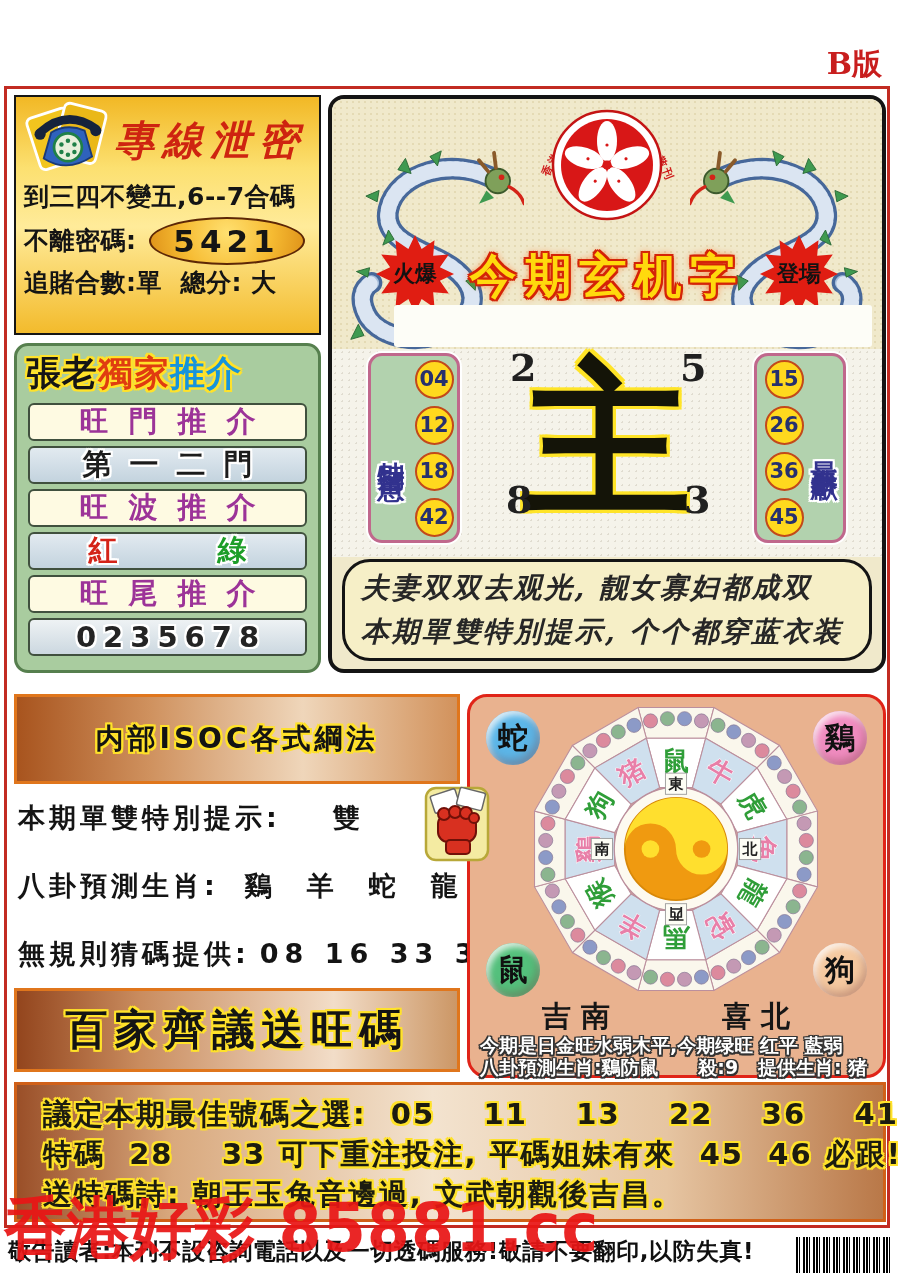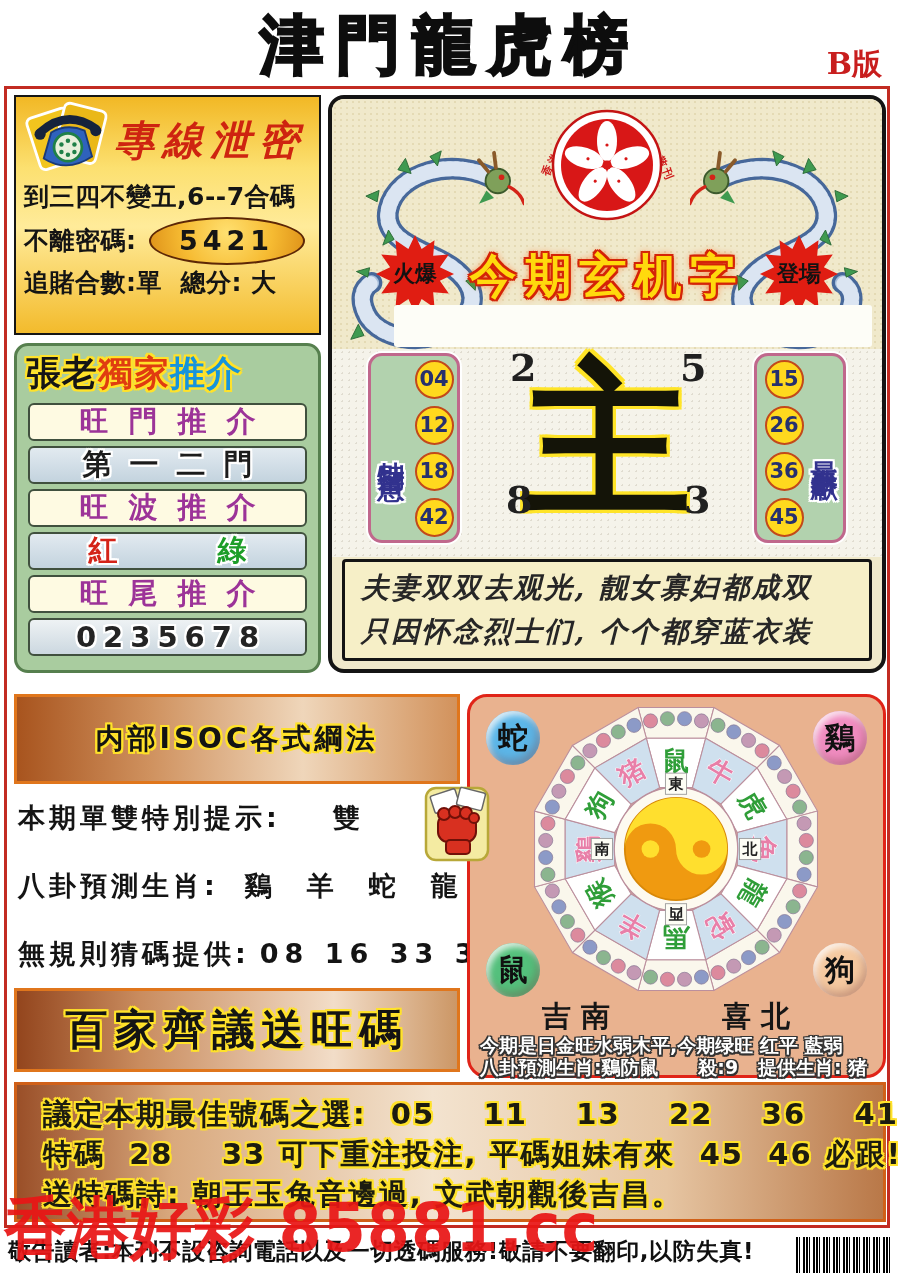--- a/index.html
+++ b/index.html
@@ -16,21 +16,21 @@
   .edition{right:18px;top:44px;font-size:30px;font-weight:800;color:#c81e1e;font-family:"DejaVu Serif",serif;}
 
   .frame{left:4px;top:86px;width:886px;height:1142px;border:3px solid #c22b22;box-sizing:border-box;}
 
   
   .hotline{left:14px;top:95px;width:307px;height:240px;box-sizing:border-box;border:2.5px solid #151515;background:linear-gradient(180deg,#f2b825 0%,#fce070 30%,#ffeb9a 55%,#f3bb2c 100%);padding:4px 8px 2px 8px;}
   .hotline-head{display:flex;align-items:center;height:78px;}
   .hotline-title{flex:1;text-align:center;font-size:40px;font-weight:800;color:#ce2410;font-family:"DejaVu Serif",serif;font-style:italic;letter-spacing:8px;}
   .hotline-line{font-size:25px;font-weight:800;color:#141414;line-height:1.42;letter-spacing:0.5px;white-space:pre;}
   .code-row{display:flex;align-items:center;margin-top:2px;}
-  .code-oval{display:inline-flex;align-items:center;justify-content:center;width:152px;height:44px;margin-left:12px;border:2.5px solid #5d2706;border-radius:50%;background:radial-gradient(circle at 50% 32%,#ffe070,#f6bb32 55%,#dd9018);font-size:27px;font-weight:900;letter-spacing:5px;color:#151515;}
+  .code-oval{display:inline-flex;align-items:center;justify-content:center;width:152px;height:44px;margin-left:12px;border:2.5px solid #5d2706;border-radius:50%;background:radial-gradient(circle at 50% 32%,#ffe070,#f6bb32 55%,#dd9018);font-size:31px;font-weight:900;letter-spacing:5px;color:#151515;}
 
   
   .zhang{left:14px;top:343px;width:307px;height:330px;box-sizing:border-box;background:#a9cc9f;border:3px solid #567f4e;border-radius:14px;padding:2px 9px;}
   .zhang-head{text-align:left;font-size:35px;font-weight:900;letter-spacing:1px;padding-top:2px;height:48px;}
   .zh-black{color:#161616;}
   .zh-red{color:#e03c10;}
   .zh-blue{color:#1693dc;}
   .zhang-row{height:38px;margin:5px 2px;border:2px solid #40503e;border-radius:6px;display:flex;align-items:center;justify-content:center;font-weight:800;box-sizing:border-box;}
   .zr-cream{background:#fefae2;color:#9c3398;font-size:29px;letter-spacing:20px;text-indent:20px;}
   .zr-blue{background:linear-gradient(180deg,#e2eaf0,#c3d3de);color:#1c1c1c;font-size:29px;letter-spacing:18px;text-indent:18px;}
@@ -43,21 +43,21 @@
   .mys-mid{left:0;top:250px;width:100%;height:208px;background:#f5f3ea;background-image:radial-gradient(#e0dcd0 1px,rgba(0,0,0,0) 1px);background-size:7px 7px;}
   .burst{width:78px;height:78px;background:#e01d12;clip-path:polygon(100% 50%,81.9% 58.5%,93.3% 75%,73.3% 73.3%,75% 93.3%,58.5% 81.9%,50% 100%,41.5% 81.9%,25% 93.3%,26.7% 73.3%,6.7% 75%,18.1% 58.5%,0% 50%,18.1% 41.5%,6.7% 25%,26.7% 26.7%,25% 6.7%,41.5% 18.1%,50% 0%,58.5% 18.1%,75% 6.7%,73.3% 26.7%,93.3% 25%,81.9% 41.5%);display:flex;align-items:center;justify-content:center;font-size:22px;font-weight:900;color:#121212;z-index:4;}
   .mys-title{left:0;top:146px;width:100%;text-align:center;font-size:47px;font-weight:900;letter-spacing:8px;color:#ffd90d;z-index:4;font-family:"DejaVu Serif",serif;text-shadow:-2px 0 #d42408,2px 0 #d42408,0 -2px #d42408,0 2px #d42408,-2px -2px #d42408,2px 2px #d42408,-2px 2px #d42408,2px -2px #d42408,0 0 9px #ff5a00;}
   .blank-strip{left:62px;top:206px;width:478px;height:42px;background:#fdfdf7;border-radius:3px;z-index:4;}
   .num-panel{top:254px;width:92px;height:190px;background:#b2d2ae;border:3px solid #c0688c;border-radius:14px;box-shadow:0 0 0 2px #ffffff;display:flex;z-index:5;box-sizing:border-box;}
   .panel-label{writing-mode:vertical-rl;text-orientation:upright;font-size:27px;font-weight:900;color:#32328e;letter-spacing:4px;display:flex;align-items:center;justify-content:center;width:38px;margin:0 auto;}
   .circ-col{display:flex;flex-direction:column;justify-content:space-around;align-items:center;width:46px;}
   .numcirc{width:39px;height:39px;border-radius:50%;background:#ffd91e;border:2px solid #c2491a;color:#26306e;font-weight:900;font-size:21px;display:flex;align-items:center;justify-content:center;box-sizing:border-box;}
   .corner-num{font-family:"DejaVu Serif",serif;font-size:38px;font-weight:600;color:#202020;z-index:5;}
   .main-char{left:50%;top:240px;transform:translateX(-50%);font-size:168px;line-height:200px;font-weight:900;color:#141408;z-index:4;font-family:"DejaVu Serif",serif;text-shadow:-3px 0 #ffe427,3px 0 #ffe427,0 -3px #ffe427,0 3px #ffe427,-3px -3px #ffe427,3px 3px #ffe427,-3px 3px #ffe427,3px -3px #ffe427;}
-  .poem{left:10px;top:460px;width:530px;height:102px;border:3.5px solid #141414;border-radius:4px;background:#f6efc7;display:flex;flex-direction:column;justify-content:space-around;padding:4px 16px;box-sizing:border-box;z-index:5;}
+  .poem{left:10px;top:460px;width:530px;height:102px;border:3.5px solid #141414;border-radius:28px;background:#f6efc7;display:flex;flex-direction:column;justify-content:space-around;padding:4px 16px;box-sizing:border-box;z-index:5;}
   .poem div{font-size:28px;font-weight:700;font-style:italic;color:#262626;letter-spacing:2.5px;font-family:"DejaVu Serif",serif;white-space:nowrap;}
 
   
   .isoc-head{left:14px;top:694px;width:446px;height:90px;box-sizing:border-box;border:3px solid #e0761c;background:linear-gradient(90deg,#a8541e,#cf915e 30%,#efd6ba 65%,#d2925c 100%);display:flex;align-items:center;justify-content:center;font-size:28px;font-weight:900;letter-spacing:4px;color:#141414;}
   .isoc-line{left:18px;width:470px;font-size:27px;font-weight:900;color:#141414;letter-spacing:4px;white-space:pre;}
 
   
   .baijia{left:14px;top:988px;width:446px;height:84px;box-sizing:border-box;border:3px solid #e0761c;background:linear-gradient(90deg,#93451d,#c98c5f 28%,#f2ddc8 72%,#cc9766 100%);display:flex;align-items:center;justify-content:center;font-size:42px;font-weight:900;letter-spacing:7px;color:#141414;}
 
   
@@ -74,21 +74,20 @@
   .watermark{left:4px;top:1186px;font-size:62px;font-weight:900;color:rgba(232,22,22,.93);letter-spacing:1px;z-index:50;white-space:nowrap;transform:scaleY(1.08);}
   .footer-text{left:8px;top:1236px;width:775px;font-size:23px;font-weight:800;color:#101010;letter-spacing:0.5px;white-space:nowrap;z-index:10;}
   .barcode{right:8px;top:1237px;width:96px;height:36px;z-index:10;background:repeating-linear-gradient(90deg,#000 0 2px,#fff 2px 3px,#000 3px 4px,#fff 4px 7px,#000 7px 9px,#fff 9px 10px);}
   .dragon-r{transform:scaleX(-1);}
 </style>
 </head>
 <body>
 
 <div class="page">
 
-  <div class="abs page-title">津門龍虎榜</div>
   <div class="abs edition">B版</div>
 
   <div class="abs frame"></div>
 
   <div class="abs hotline">
     <div class="hotline-head">
       <span>
         <svg width="86" height="78" viewBox="0 0 90 84">
           <rect x="8" y="14" width="46" height="58" rx="6" fill="#f2c51e" stroke="#fff" stroke-width="3" transform="rotate(-18 31 43)"></rect>
           <rect x="36" y="8" width="46" height="58" rx="6" fill="#eab818" stroke="#fff" stroke-width="3" transform="rotate(14 59 37)"></rect>
@@ -250,21 +249,21 @@
     </div>
 
     <div class="abs corner-num" style="left:178px;top:246px;">2</div>
     <div class="abs corner-num" style="left:348px;top:246px;">5</div>
     <div class="abs corner-num" style="left:174px;top:378px;">8</div>
     <div class="abs corner-num" style="left:352px;top:378px;">3</div>
     <div class="abs main-char">主</div>
 
     <div class="abs poem">
       <div>夫妻双双去观光, 靓女寡妇都成双</div>
-      <div>只因怀念烈士们, 个个都穿蓝衣装</div>
+      <div>本期單雙特別提示, 个个都穿蓝衣装</div>
     </div>
   </div>
 
   <div class="abs isoc-head oy">内部ISOC各式綱法</div>
   <div class="abs isoc-line" style="top:800px;"><span>本期單雙特別提示:</span><span style="margin-left:52px;">雙</span></div>
   <div class="abs isoc-line" style="top:868px;"><span>八卦預測生肖:</span><span style="margin-left:26px;">鷄　羊　蛇　龍</span></div>
   <div class="abs isoc-line" style="top:936px;"><span>無規則猜碼提供:</span><span style="margin-left:10px;letter-spacing:6px;">08 16 33 35</span></div>
 
   <div class="abs" style="left:424px;top:782px;z-index:12;">
     <svg width="66" height="84" viewBox="0 0 66 84">

